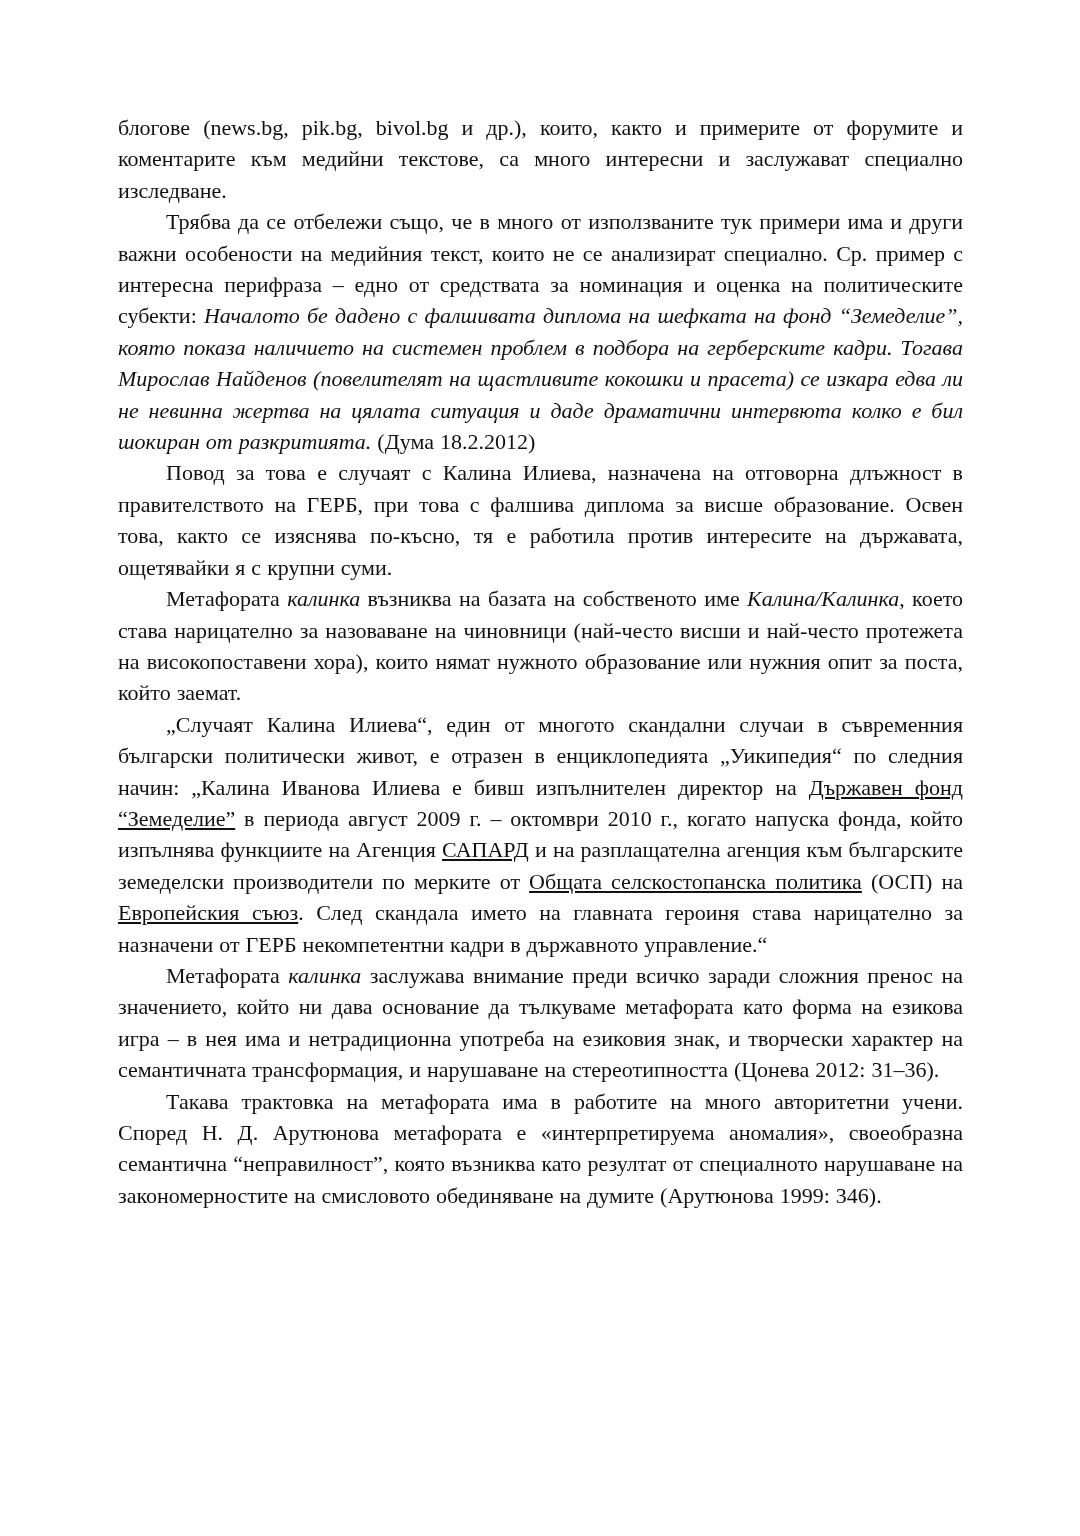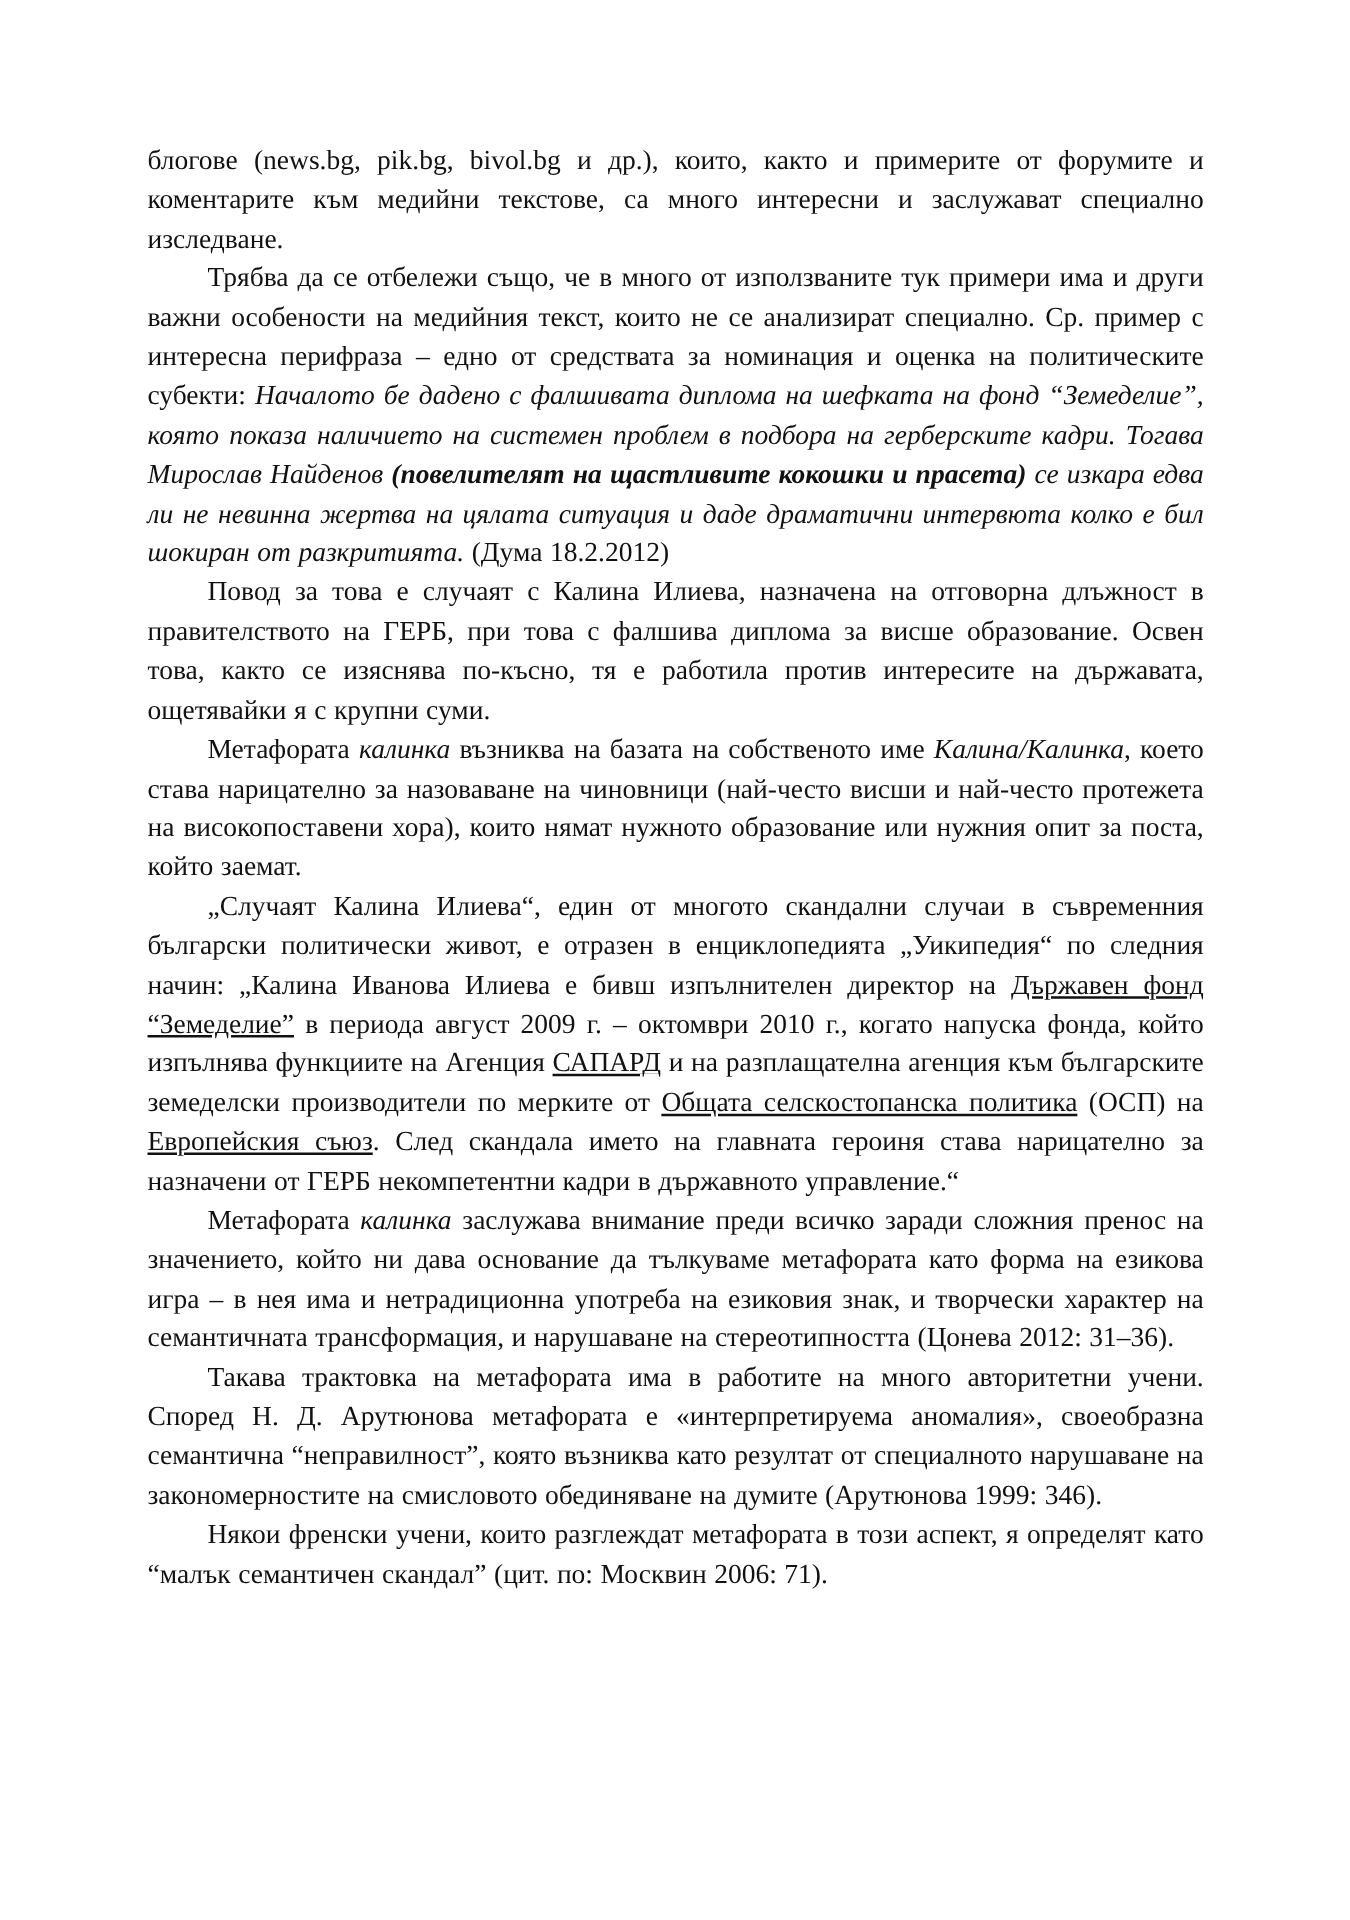--- a/index.html
+++ b/index.html
@@ -29,21 +29,21 @@
     text-align: justify;
     text-indent: 48px;
     word-spacing: 0.5px;
   }
   .para.no-indent {
     text-indent: 0;
   }
   .r  { font-style: normal; font-weight: normal; }
   .i  { font-style: italic; }
   .b  { font-weight: normal; }
-  .bi { font-style: italic; font-weight: bold; }
+  .bi { font-style: italic; font-weight: normal; }
   .u  { text-decoration: underline; }
   .page-number {
     position: absolute;
     right: 150px;
     top: 1396px;
     font-size: 22px;
     color: #111111;
   }
 </style>
 </head>
@@ -73,20 +73,17 @@
     </p>
 
     <p class="para">
       <span class="r">Метафората </span><span class="i">калинка</span><span class="r"> заслужава внимание преди всичко заради сложния пренос на значението, който ни дава основание да тълкуваме метафората като форма на езикова игра – в нея има и нетрадиционна употреба на езиковия знак, и творчески характер на семантичната трансформация, и нарушаване на стереотипността (Цонева 2012: 31–36).</span>
     </p>
 
     <p class="para">
       <span class="r">Такава трактовка на метафората има в работите на много авторитетни учени. Според Н. Д. Арутюнова метафората е «интерпретируема аномалия», своеобразна семантична “неправилност”, която възниква като резултат от специалното нарушаване на закономерностите на смисловото обединяване на думите (Арутюнова 1999: 346).</span>
     </p>
 
-    <p class="para">
-      <span class="r">Някои френски учени, които разглеждат метафората в този аспект, я определят като “малък семантичен скандал” (цит. по: Москвин 2006: 71).</span>
-    </p>
 
   </div>
 
   <div class="page-number">588</div>
 </div>
 
 </body></html>

